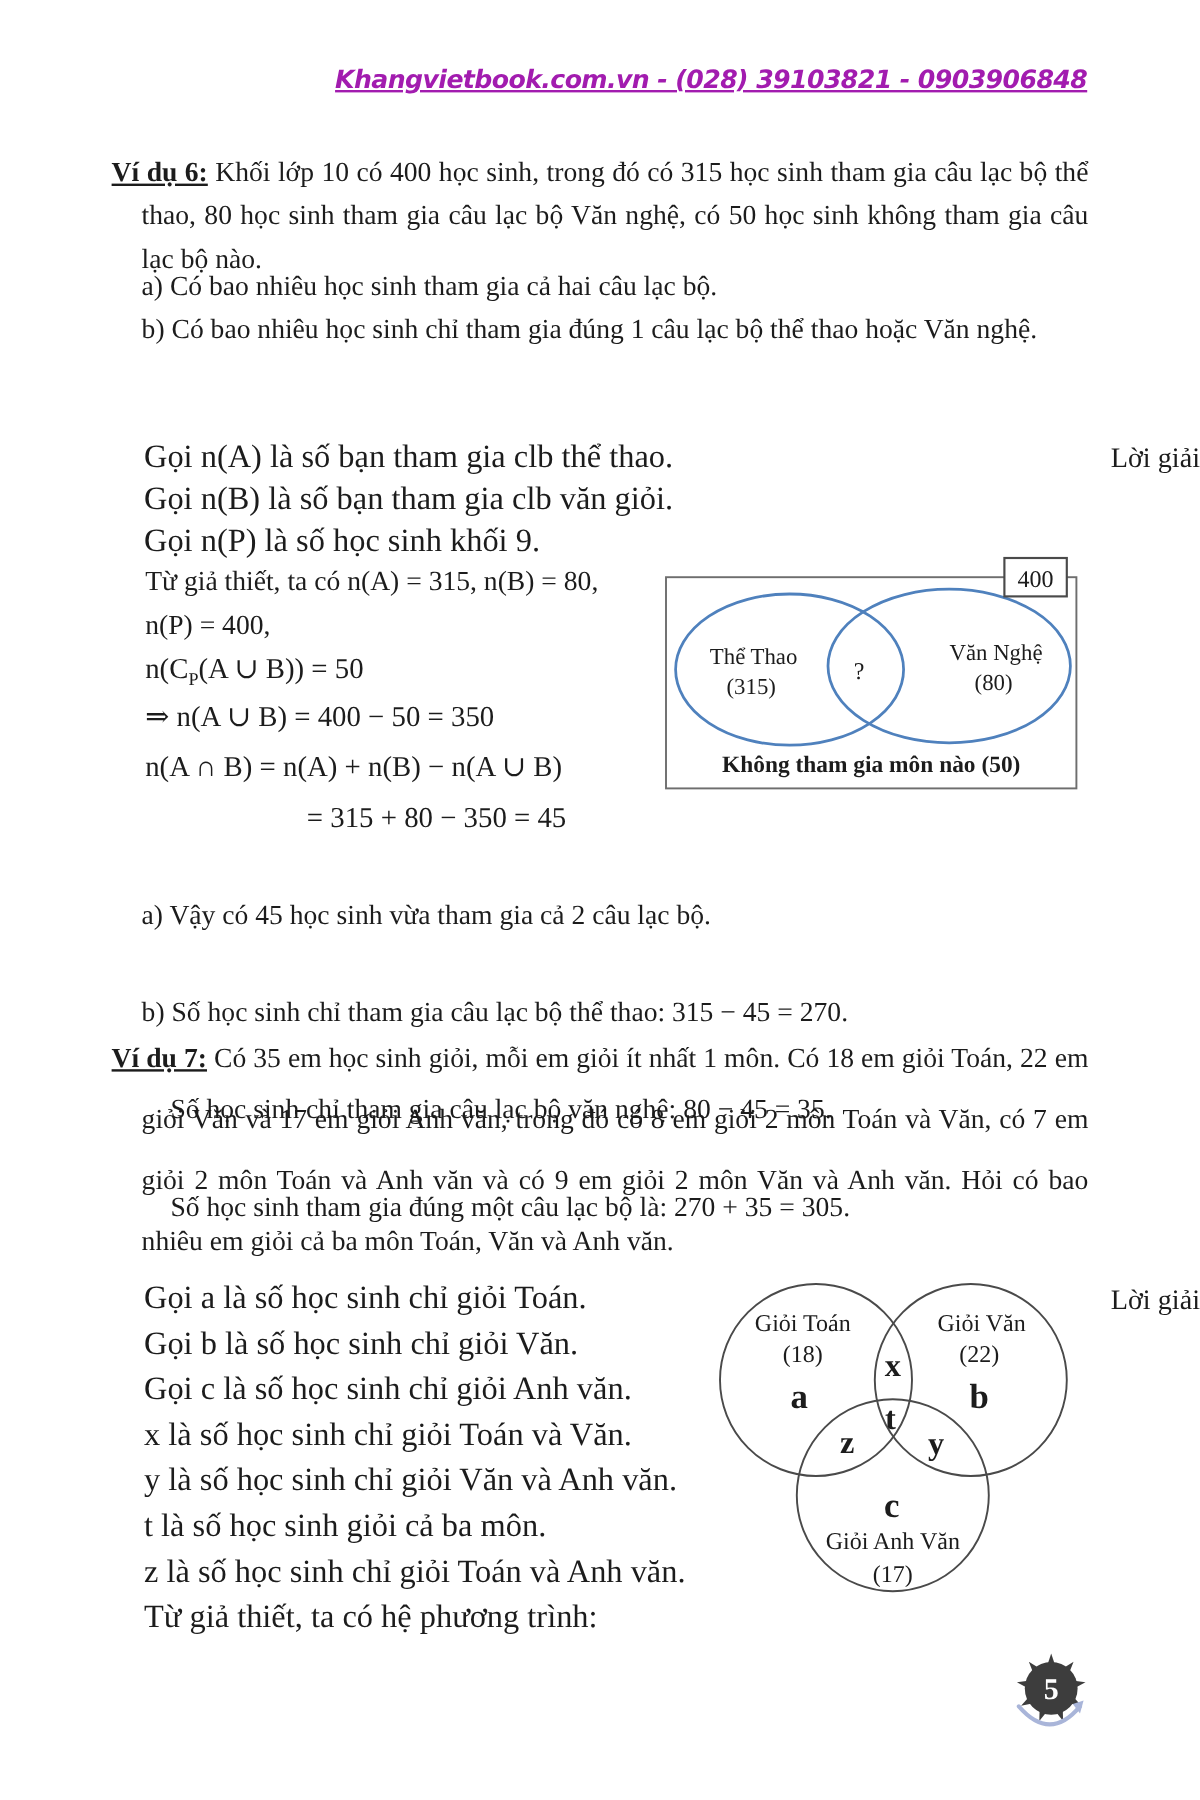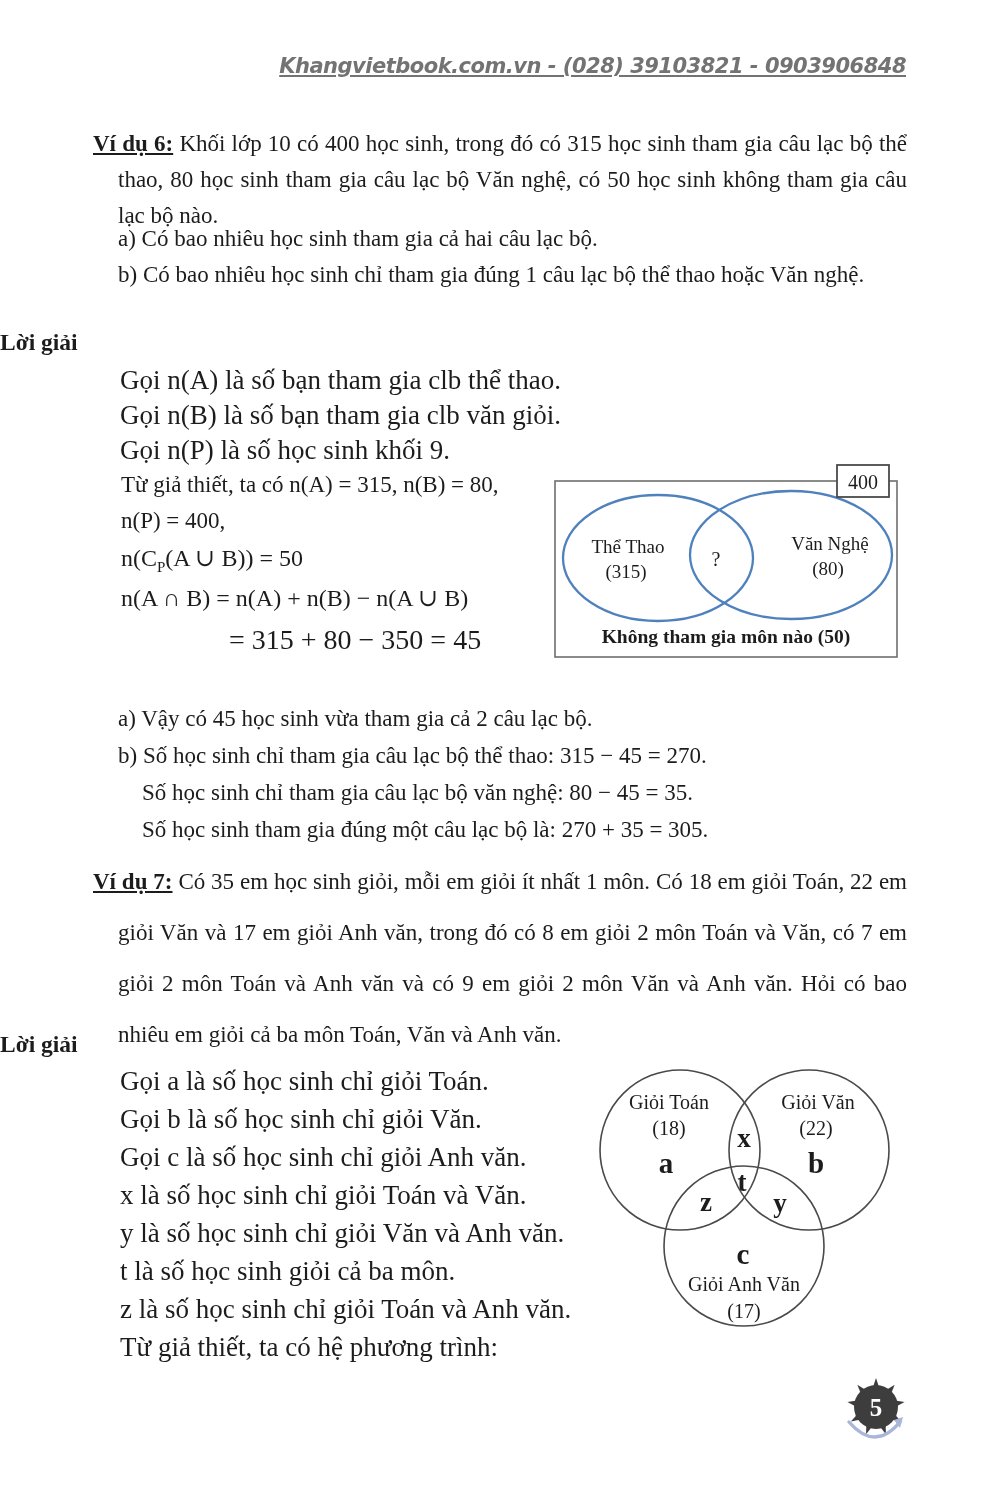--- a/index.html
+++ b/index.html
@@ -10,51 +10,51 @@
     font-family:"Liberation Serif","DejaVu Serif",serif;
     color:#1c1c1c;
     overflow:hidden;
   }
   .hdr{
     position:absolute;top:54px;right:94px;
     font-family:"DejaVu Sans","Liberation Sans",sans-serif;
     font-style:italic;font-weight:bold;font-size:21px;
     text-decoration:underline;
     letter-spacing:-0.5px;
-    color:#737373;
+    color:#a21caf;
   }
   .para{
     position:absolute;left:93px;width:814px;
     font-size:23px;line-height:36px;
     text-align:justify;
     padding-left:25px;text-indent:-25px;
     box-sizing:border-box;
   }
   .ex-label{font-weight:bold;text-decoration:underline;}
   .qline{
     position:absolute;left:118px;width:790px;
     font-size:23px;line-height:36px;text-align:justify;
   }
   .center-head{
     position:absolute;left:0;width:1000px;
-    text-align:left;font-weight:bold;font-size:23.5px;
+    text-align:right;font-weight:normal;font-size:23.5px;margin-top:40px;
   }
   .sol{position:absolute;left:120px;font-size:27px;}
   .sol .ln{height:35px;line-height:35px;white-space:nowrap;}
   .sol2 .ln{height:38px;line-height:38px;white-space:nowrap;}
   .math{position:absolute;left:121px;font-size:23px;}
   .math .m1{height:37px;line-height:37px;white-space:nowrap;}
   .math .m2{height:36px;line-height:36px;white-space:nowrap;}
   .math .m3{height:38px;line-height:38px;font-size:24px;white-space:nowrap;}
   .math .m4{height:42px;line-height:42px;font-size:24px;white-space:nowrap;}
   .math .m5{height:43px;line-height:43px;font-size:24px;white-space:nowrap;}
-  .math .m6{height:40px;line-height:40px;font-size:28px;padding-left:108px;white-space:nowrap;}
+  .math .m6{height:40px;line-height:40px;font-size:24px;padding-left:108px;white-space:nowrap;text-align:center;}
   .math sub{font-size:15px;}
   .ans{position:absolute;left:118px;font-size:23px;}
-  .ans .ln{height:37px;line-height:37px;white-space:nowrap;}
+  .ans .ln{height:37px;line-height:37px;white-space:nowrap;margin-top:44px;}
   .ans .ind{padding-left:24px;}
   svg text{font-family:"Liberation Serif","DejaVu Serif",serif;fill:#1c1c1c;}
   .venn-small{font-size:19px;}
   .venn-bold{font-size:19.5px;font-weight:bold;}
   .v2-label{font-size:20px;}
   .v2-var{font-size:29px;font-weight:bold;}
   .v2-var-sm{font-size:27px;font-weight:bold;}
   .badge-num{font-size:25px;font-weight:bold;fill:#ffffff;}
 </style>
 </head>
@@ -77,20 +77,21 @@
   <div class="sol" style="top:363px;">
     <div class="ln">Gọi n(A) là số bạn tham gia clb thể thao.</div>
     <div class="ln">Gọi n(B) là số bạn tham gia clb văn giỏi.</div>
     <div class="ln">Gọi n(P) là số học sinh khối 9.</div>
   </div>
 
   <div class="math" style="top:466px;">
     <div class="m1">Từ giả thiết, ta có n(A) = 315, n(B) = 80,</div>
     <div class="m2">n(P) = 400,</div>
     <div class="m3"><span>n(C</span><sub>P</sub><span>(A ∪ B)) = 50</span></div>
+    <div class="m4">⇒ n(A ∪ B) = 400 − 50 = 350</div>
     <div class="m5">n(A ∩ B) = n(A) + n(B) − n(A ∪ B)</div>
     <div class="m6">= 315 + 80 − 350 = 45</div>
   </div>
 
   <svg style="position:absolute;left:553px;top:462px;" width="348" height="198" viewBox="0 0 348 198">
     <rect x="2" y="19" width="342" height="176" fill="#ffffff" stroke-width="1.6" stroke="#6e6e6e"></rect>
     <g fill="none" stroke-width="2.3" stroke="#4f81bd">
       <ellipse cx="105" cy="96" rx="95" ry="63"></ellipse>
       <ellipse cx="238" cy="93" rx="101" ry="64"></ellipse>
     </g>

